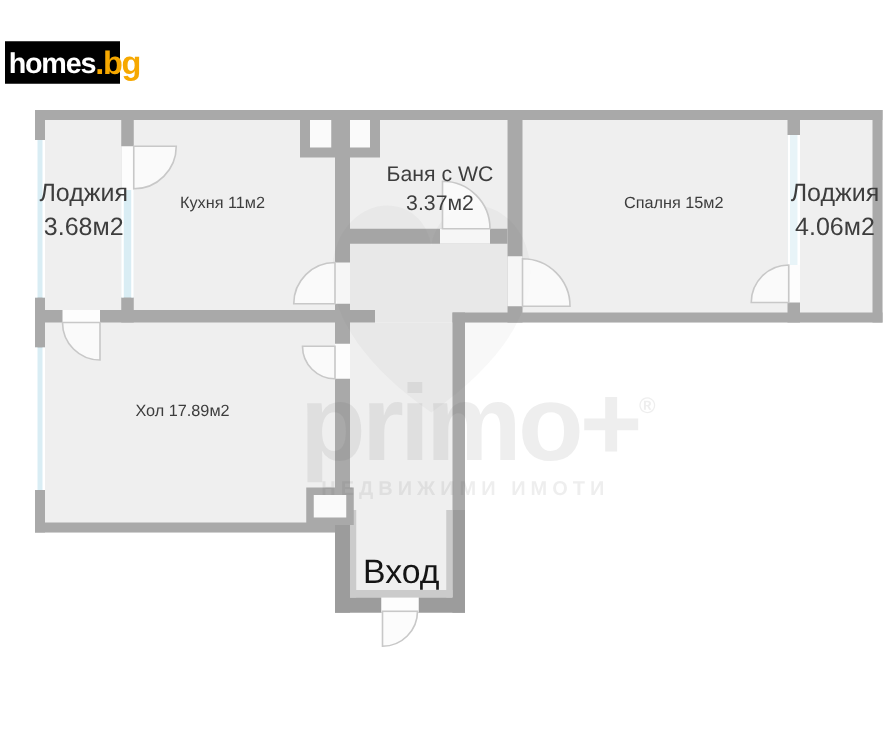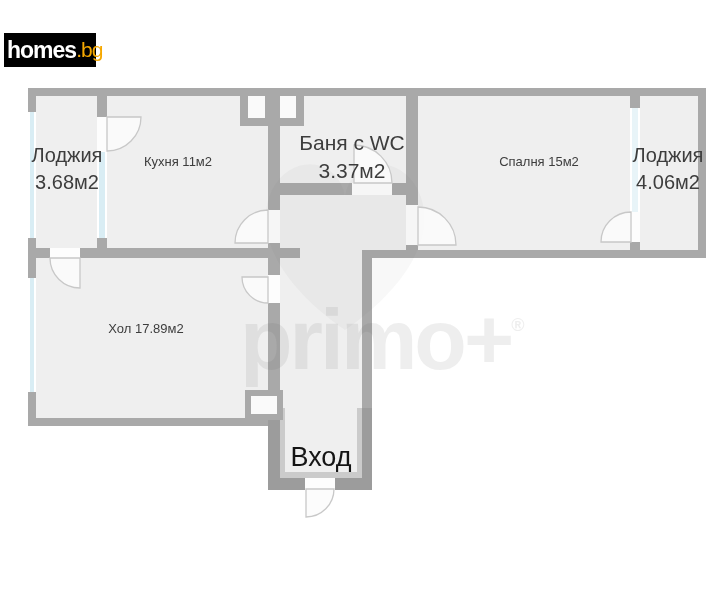--- a/index.html
+++ b/index.html
@@ -13,33 +13,33 @@
   .lining{position:absolute;background:#cbcbcb;}
   .open{position:absolute;background:#fdfdfd;}
   .shaft-outer{position:absolute;background:#a9a9a9;}
   .shaft-inner{position:absolute;background:#fafafa;}
   .win{position:absolute;background:#d9edf4;border-left:2px solid #ffffff;border-right:2px solid #ffffff;box-sizing:border-box;}
   .win-light{background:#e8f4f8;}
   
   .room-label{position:absolute;color:#3d3d3d;font-size:13px;white-space:nowrap;
               transform:translateX(-50%);text-align:center;line-height:1.35;}
   .room-label.small{font-size:20px;}
-  .room-label.mid{font-size:21px;}
+  .room-label.mid{font-size:17px;}
   .entry-label{position:absolute;color:#141414;font-size:27px;transform:translateX(-50%);white-space:nowrap;}
   
   .wm-logo{position:absolute;left:240px;top:296px;font-size:86px;font-weight:bold;
            letter-spacing:-3px;color:rgba(90,90,90,0.10);line-height:1;}
   .wm-reg{font-size:18px;vertical-align:38px;letter-spacing:0;}
   .wm-slogan{position:absolute;left:257px;top:383px;font-size:16px;font-weight:bold;
              letter-spacing:4px;color:rgba(90,90,90,0.10);white-space:nowrap;}
   
   .badge{position:absolute;left:4px;top:15px;width:92px;height:34px;background:#000000;
          display:flex;align-items:center;padding-left:3px;box-sizing:border-box;margin-top:18px;}
   .badge .b-name{color:#ffffff;font-size:23px;font-weight:bold;letter-spacing:-1px;}
-  .badge .b-tld{color:#f6a800;font-size:21px;font-weight:normal;letter-spacing:-1px;}
+  .badge .b-tld{color:#f6a800;font-size:26px;font-weight:bold;letter-spacing:-1px;}
   svg.overlay{position:absolute;left:0;top:0;pointer-events:none;}
 </style>
 </head>
 <body>
 
 <div class="stage">
 
   <div class="badge">
     <span class="b-name">homes</span>
       <span class="b-tld">.bg</span>
@@ -102,20 +102,21 @@
         <path d="M268,210 A33,33 0 0 0 235,243 L268,243 Z"></path>
         <path d="M242,277 A26,26 0 0 0 268,303 L268,277 Z"></path>
         <path d="M354,145 A38,38 0 0 1 392,183 L354,183 Z"></path>
         <path d="M418,207 A38,38 0 0 1 456,245 L418,245 Z"></path>
         <path d="M601,242 A30,30 0 0 1 631,212 L631,242 Z"></path>
         <path d="M334,489 A28,28 0 0 1 306,517 L306,489 Z"></path>
       </g>
     </svg>
 
     <div class="wm-logo"><span>primo+</span><span class="wm-reg">®</span></div>
+    <div class="wm-slogan">НЕДВИЖИМИ ИМОТИ</div>
 
     <div class="room-label small" style="left:67px;top:142px;">
       <div>Лоджия</div>
       <div>3.68м2</div>
     </div>
     <div class="room-label" style="left:178px;top:153px;">Кухня 11м2</div>
     <div class="room-label mid" style="left:352px;top:129px;">
       <div>Баня с WC</div>
       <div>3.37м2</div>
     </div>

